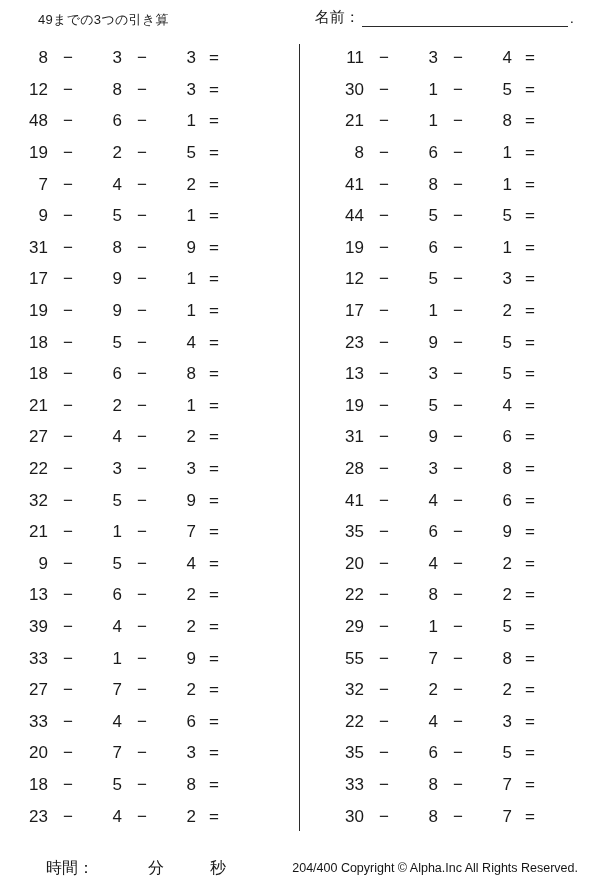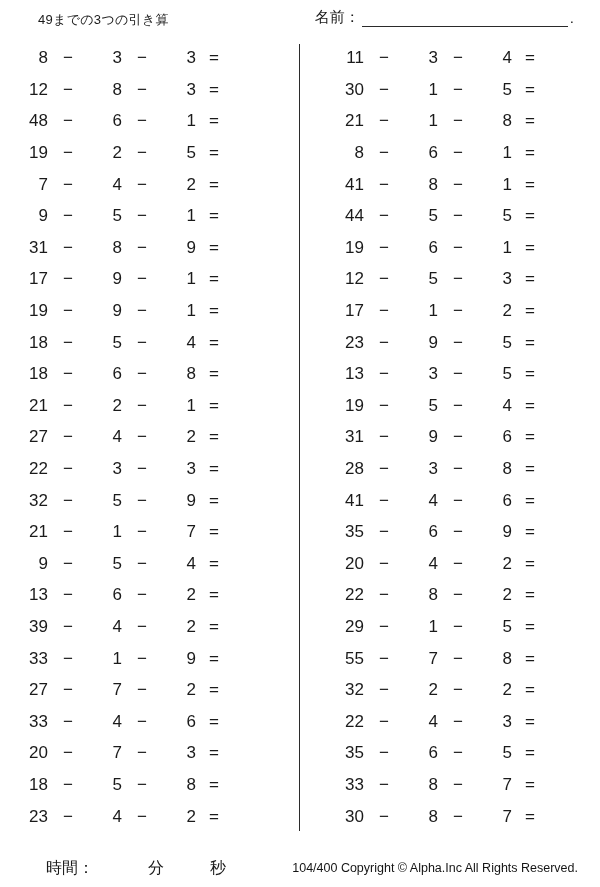--- a/index.html
+++ b/index.html
@@ -554,16 +554,16 @@
       </div>
     </div>
   </div>
 
   <div class="footer">
     <div class="time-block">
       <span class="time-label">時間：</span>
       <span class="time-min">分</span>
       <span class="time-sec">秒</span>
     </div>
-    <div class="copyright">104/400 Copyright © Alpha.Inc All Rights Reserved.</div>
+    <div class="copyright">204/400 Copyright © Alpha.Inc All Rights Reserved.</div>
   </div>
 
 </div>
 
 </body></html>

